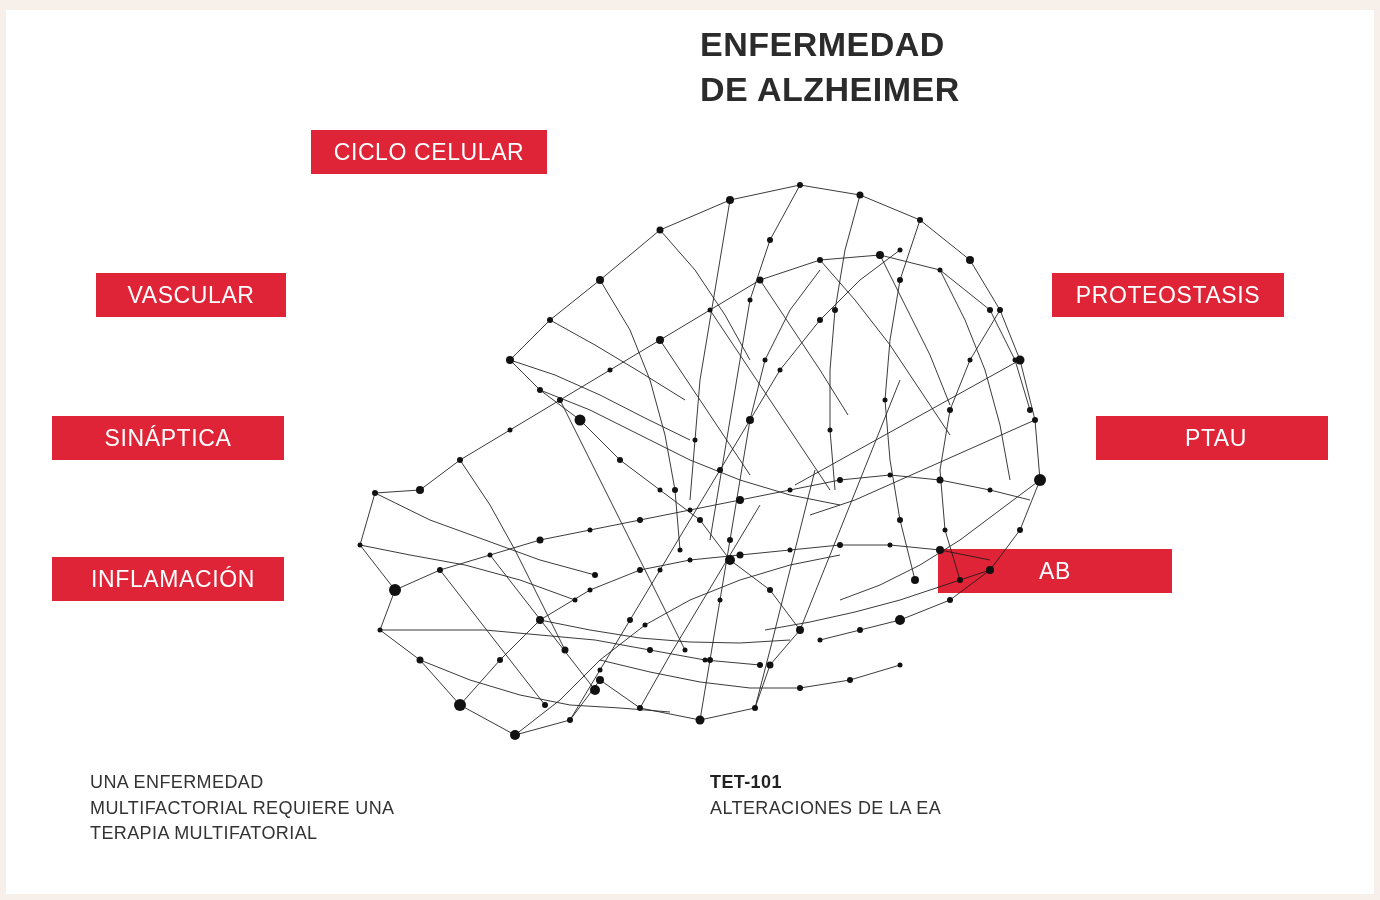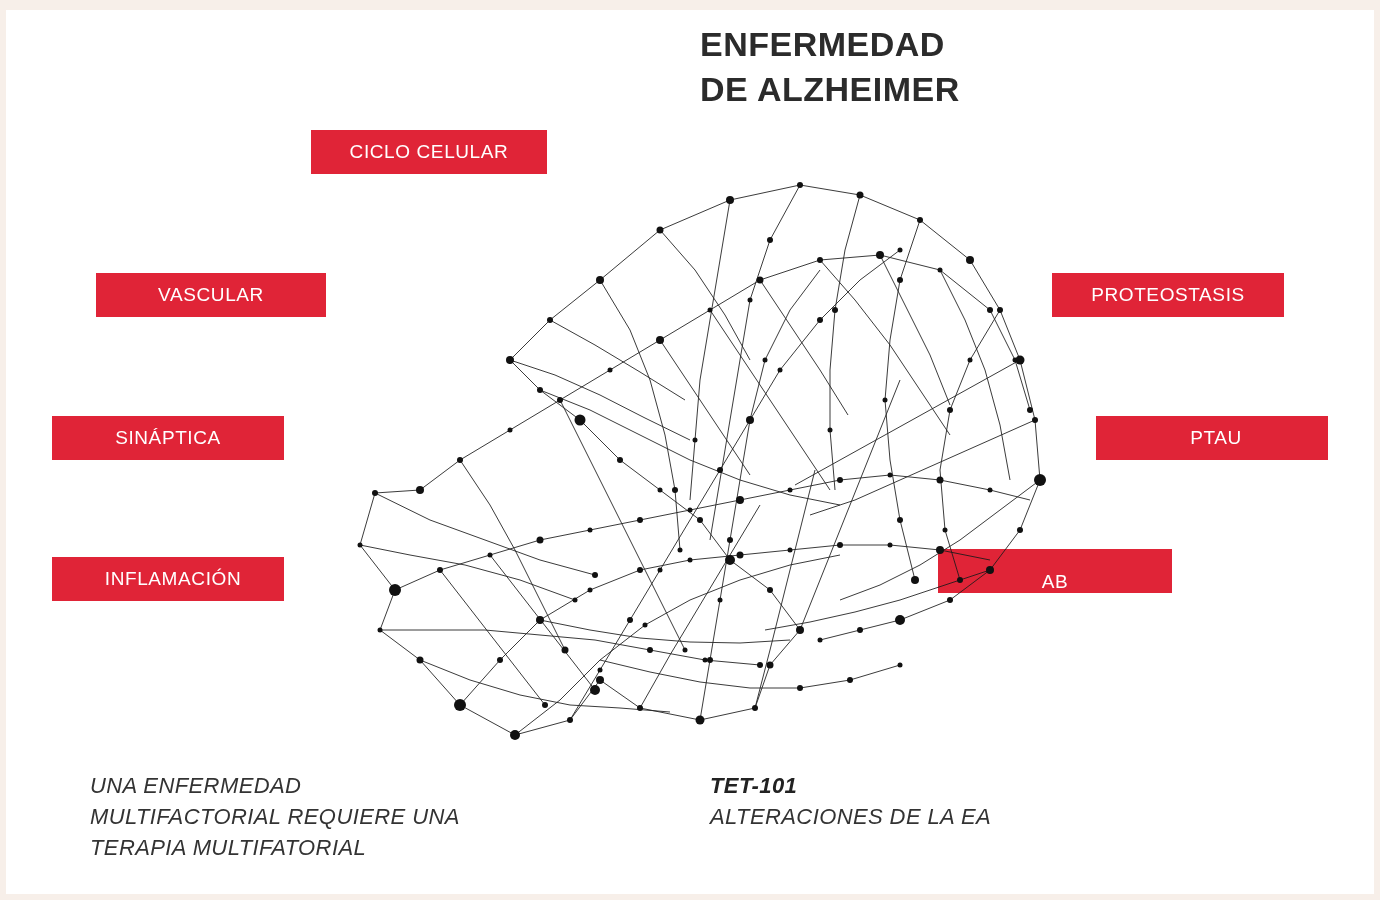--- a/index.html
+++ b/index.html
@@ -47,21 +47,21 @@
     letter-spacing: 0.5px;
     line-height: 1.32;
     text-align: left;
   }
   .title .l2 { display: block; }
 
   .tag {
     position: absolute;
     background: #e02437;
     color: #ffffff;
-    font-size: 19px;
+    font-size: 23px;
     letter-spacing: 0.6px;
     display: flex;
     align-items: center;
     justify-content: center;
     height: 44px;
     box-sizing: border-box;
     padding: 0 10px;
   }
 
   .brain-wrap {
@@ -69,60 +69,59 @@
     left: 300px;
     top: 160px;
     width: 790px;
     height: 590px;
   }
   .brain-wrap svg { display: block; }
 
   .footer {
     position: absolute;
     color: #333333;
-    font-size: 22px;
+    font-size: 18px;
     line-height: 1.42;
     letter-spacing: 0.4px;
-    font-style: italic;
   }
   .footer-left { left: 90px; top: 770px; width: 580px; }
   .footer-right { left: 710px; top: 770px; width: 560px; }
   .footer .strong { font-weight: bold; color: #222222; }
 </style>
 </head>
 <body>
 
 <div id="canvas">
   <div class="outer-frame"></div>
   <div class="inner-sheet"></div>
 
   <div class="title">
     <span>ENFERMEDAD</span>
     <span class="l2">DE ALZHEIMER</span>
   </div>
 
   <div class="tag" style="left:311px; top:130px; width:236px;">
     <span>CICLO CELULAR</span>
   </div>
-  <div class="tag" style="left:96px; top:273px; width:230px;">
+  <div class="tag" style="left:96px; top:273px; width:190px;">
     <span>VASCULAR</span>
   </div>
   <div class="tag" style="left:52px; top:416px; width:232px;">
     <span>SINÁPTICA</span>
   </div>
   <div class="tag" style="left:52px; top:557px; width:232px;padding-left:20px;">
     <span>INFLAMACIÓN</span>
   </div>
   <div class="tag" style="left:1052px; top:273px; width:232px;">
     <span>PROTEOSTASIS</span>
   </div>
   <div class="tag" style="left:1096px; top:416px; width:232px;padding-left:18px;">
     <span>PTAU</span>
   </div>
-  <div class="tag" style="left:938px; top:549px; width:234px;align-items:flex-end;">
+  <div class="tag" style="left:938px; top:549px; width:234px;">
     <span>AB</span>
   </div>
 
   <div class="brain-wrap">
     <svg width="790" height="590" viewBox="0 0 790 590" xmlns="http://www.w3.org/2000/svg">
       <g stroke="#1a1a1a" stroke-width="0.9" fill="none" opacity="0.95">
 
         <path d="M120 330 L75 333 L60 385 L95 430 L80 470 L120 500 L160 545 L215 575 L270 560 L300 520 L340 548 L400 560 L455 548 L470 505 L500 470 L470 430 L430 400 L400 360 L360 330 L320 300 L280 260 L240 230 L210 200 L250 160 L300 120 L360 70 L430 40 L500 25 L560 35 L620 60 L670 100 L700 150 L720 200 L735 260 L740 320 L720 370 L690 410 L650 440 L600 460 L560 470 L520 480"></path>
         <path d="M120 330 L160 300 L210 270 L260 240 L310 210 L360 180 L410 150 L460 120 L520 100 L580 95 L640 110 L690 150 L715 200 L730 250"></path>
         <path d="M95 430 L140 410 L190 395 L240 380 L290 370 L340 360 L390 350 L440 340 L490 330 L540 320 L590 315 L640 320 L690 330 L730 340"></path>

